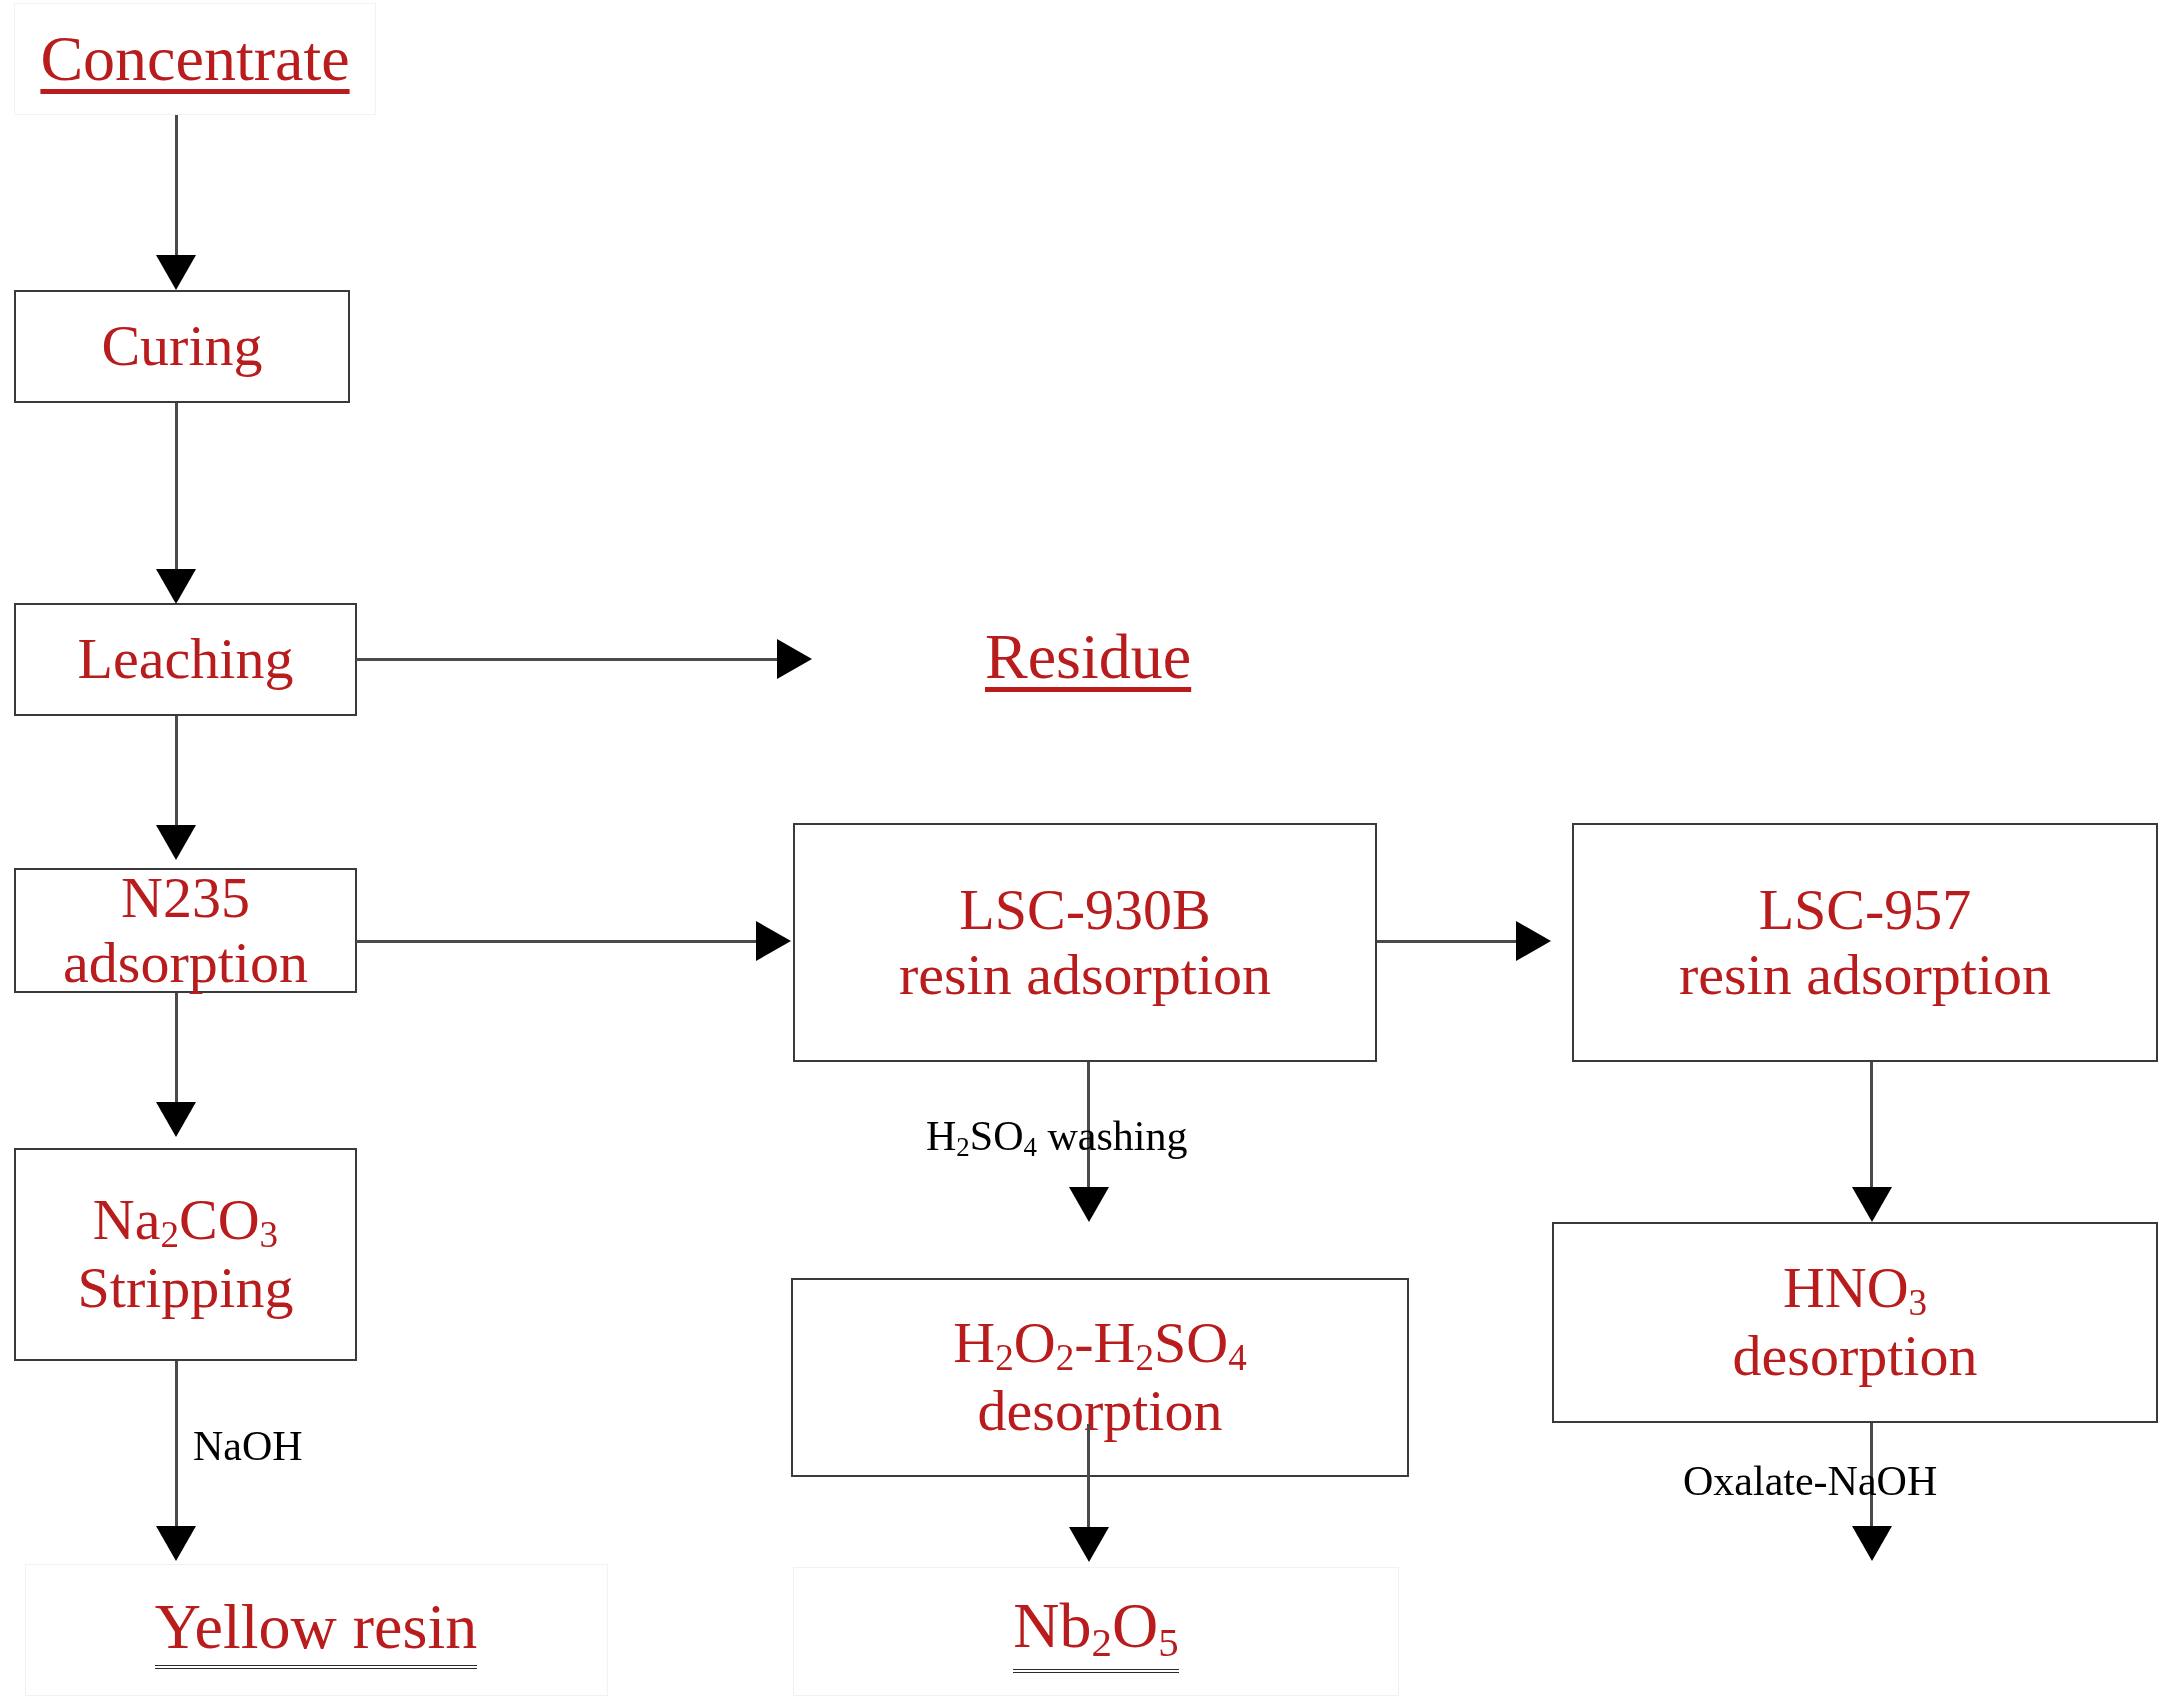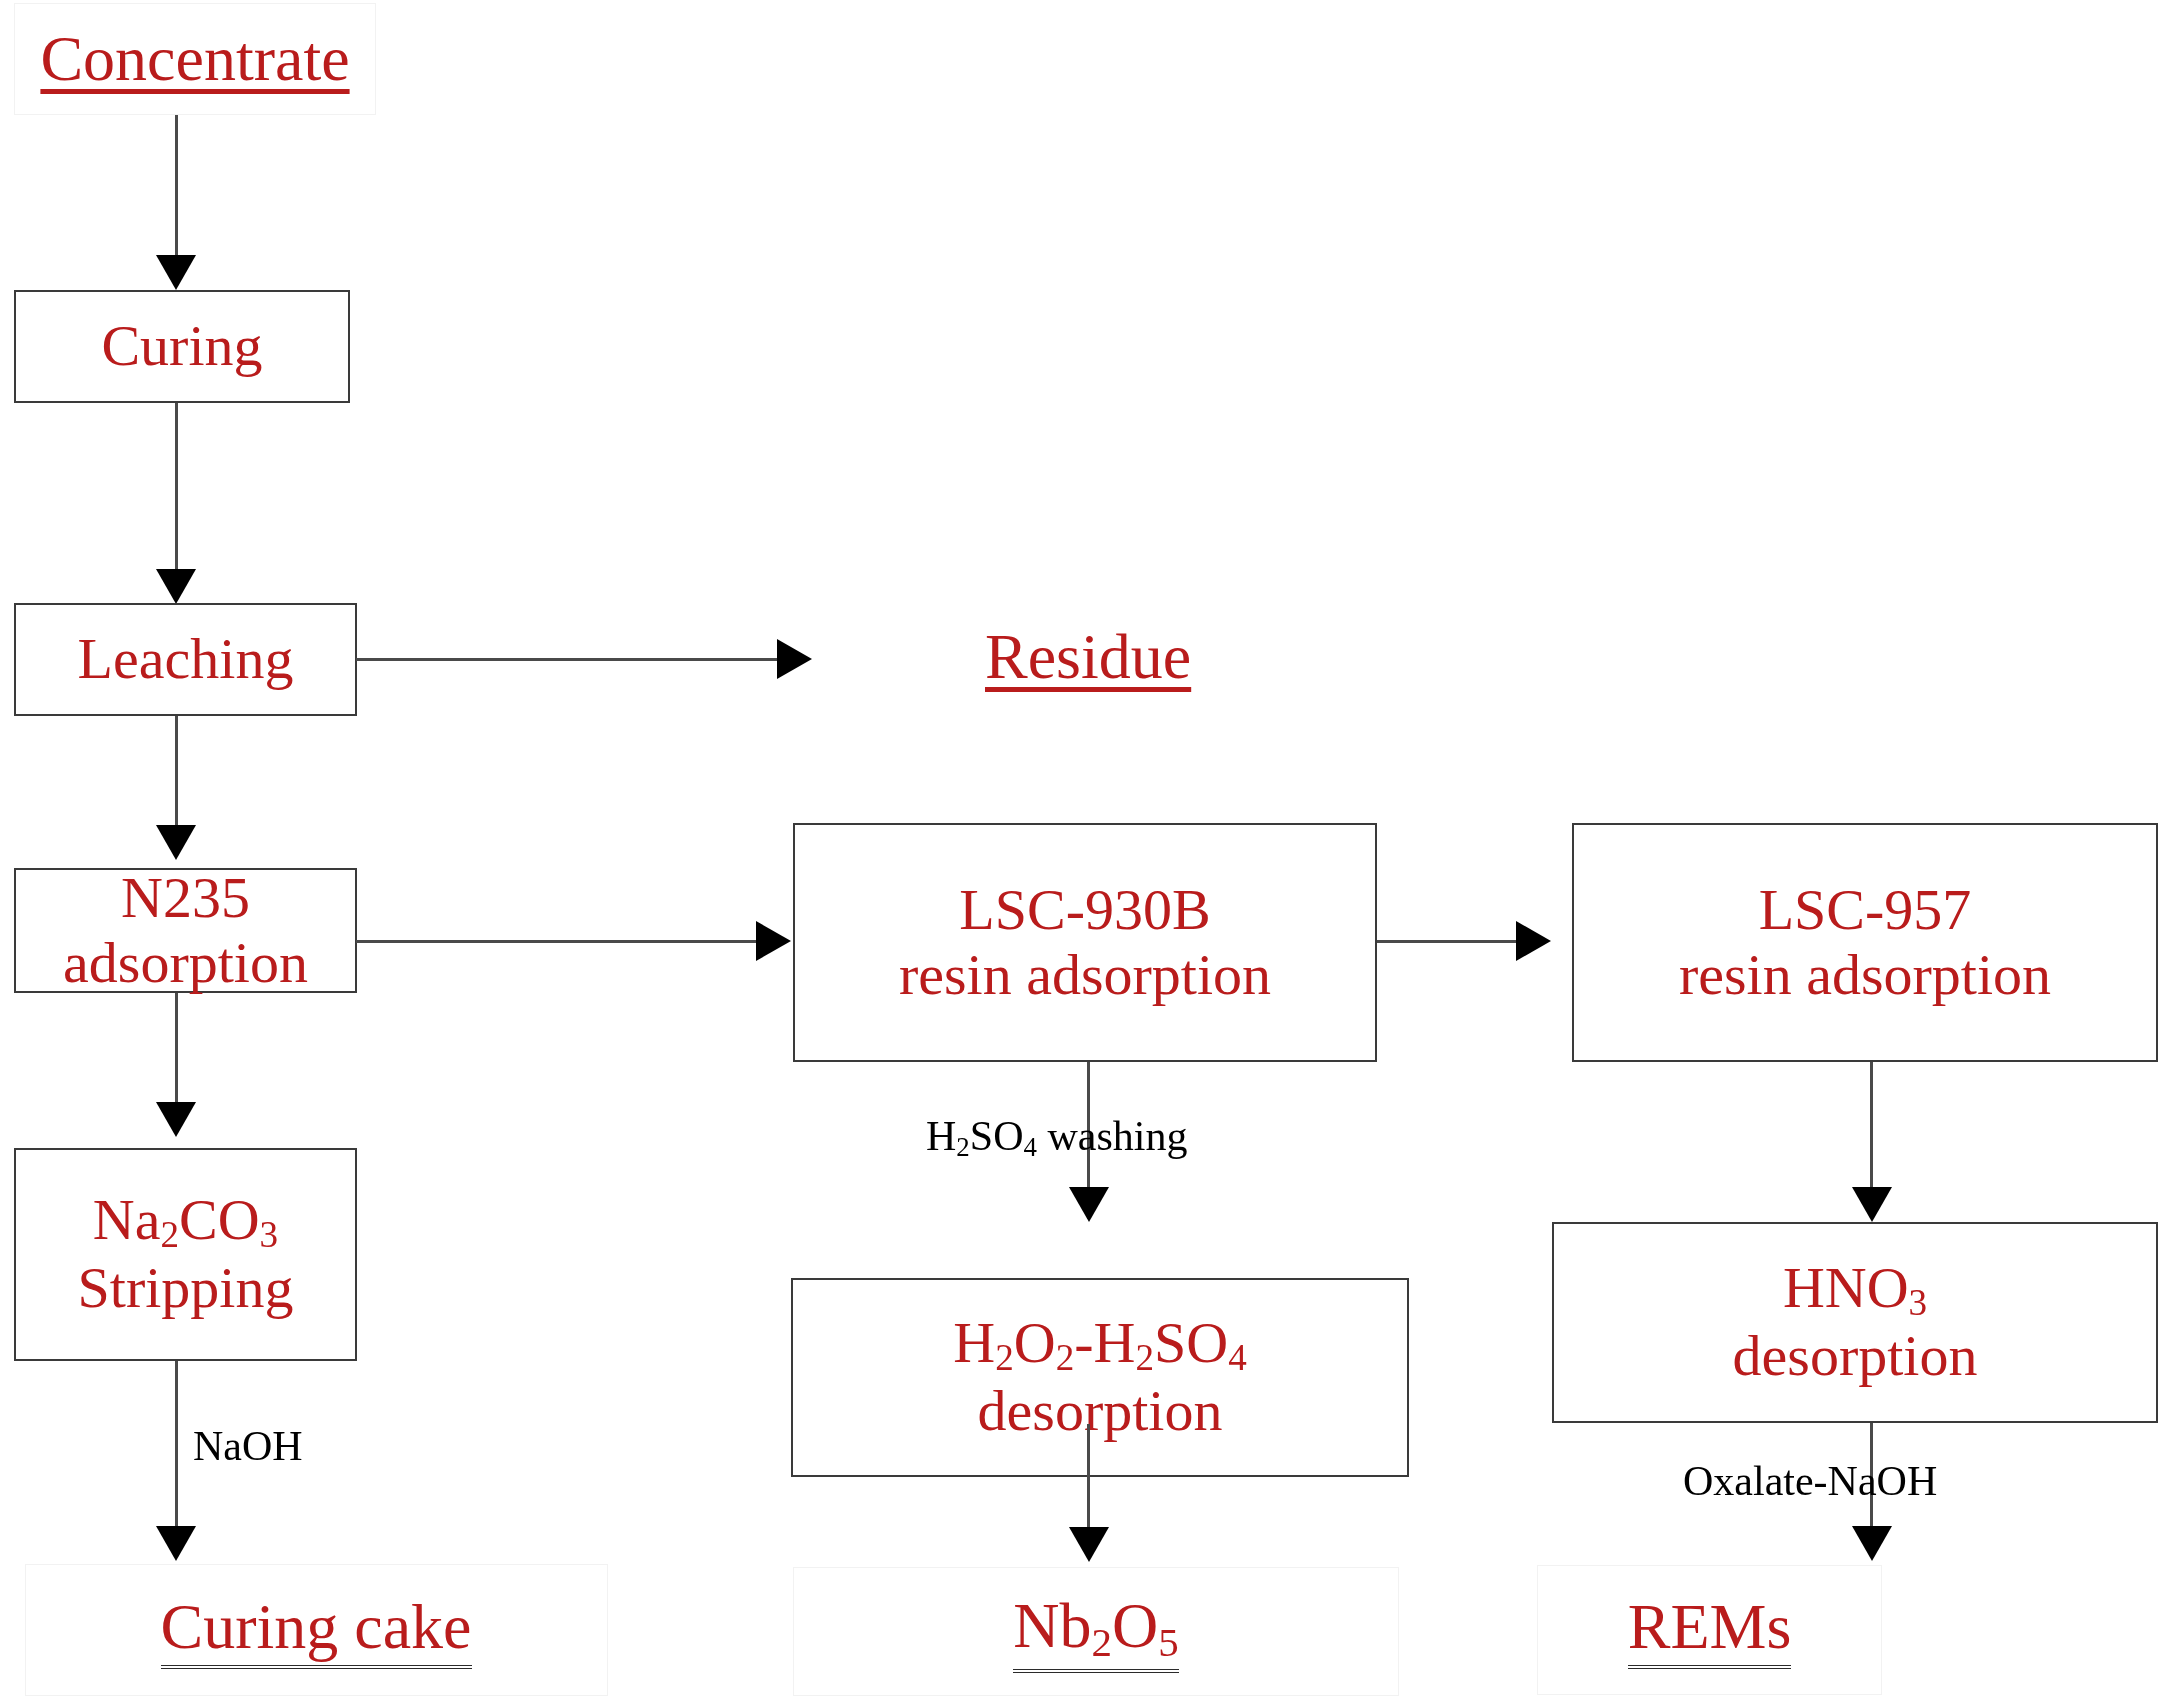--- a/index.html
+++ b/index.html
@@ -143,21 +143,21 @@
       <span>Na</span><span class="sub">2</span><span>CO</span><span class="sub">3</span>
     </span>
     <span>Stripping</span>
   </div>
 
   <div class="vline" style="left:175px; top:1361px; width:3.1px; height:169px;"></div>
   <div class="edge-label" style="left:193px; top:1422px;">NaOH</div>
   <div class="arrow-down" style="left:156px; top:1526px;"></div>
 
   <div class="node terminal" style="left:24.5px; top:1564px; width:583px; height:132px;">
-    <span class="u2">Curing cake</span>
+    <span class="u2">Yellow resin</span>
   </div>
 
   <div class="node process two-line" style="left:793px; top:823px; width:584px; height:239px;">
     <span>LSC-930B</span>
     <span>resin adsorption</span>
   </div>
 
   <div class="hline" style="left:1377px; top:940px; width:167px; height:3.1px;"></div>
   <div class="arrow-right" style="left:1516px; top:921px;"></div>
 
@@ -195,18 +195,15 @@
     <span>
       <span>HNO</span><span class="sub">3</span>
     </span>
     <span>desorption</span>
   </div>
 
   <div class="vline" style="left:1870px; top:1423px; width:3.1px; height:107px;"></div>
   <div class="edge-label" style="left:1683px; top:1457px;">Oxalate-NaOH</div>
   <div class="arrow-down" style="left:1852px; top:1526px;"></div>
 
-  <div class="node terminal" style="left:1537px; top:1565px; width:345px; height:130px;">
-    <span class="u2">REMs</span>
-  </div>
 
 </div>
 
 
 </body></html>

